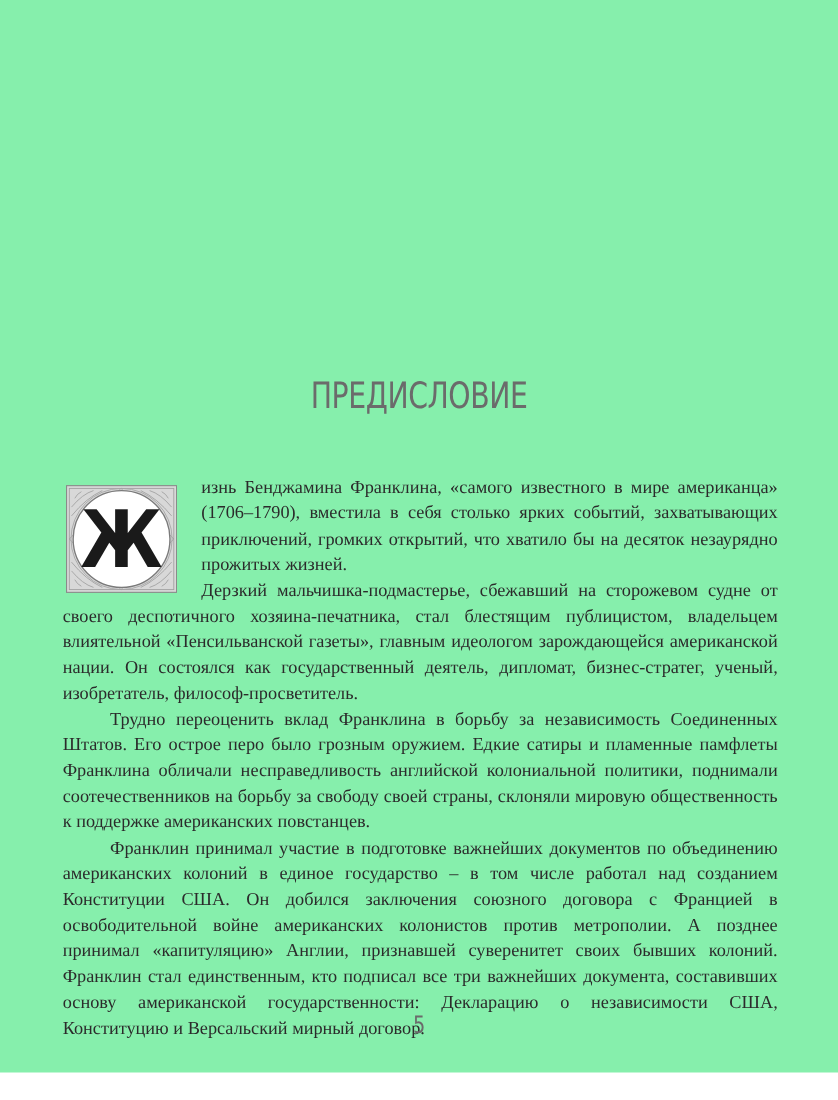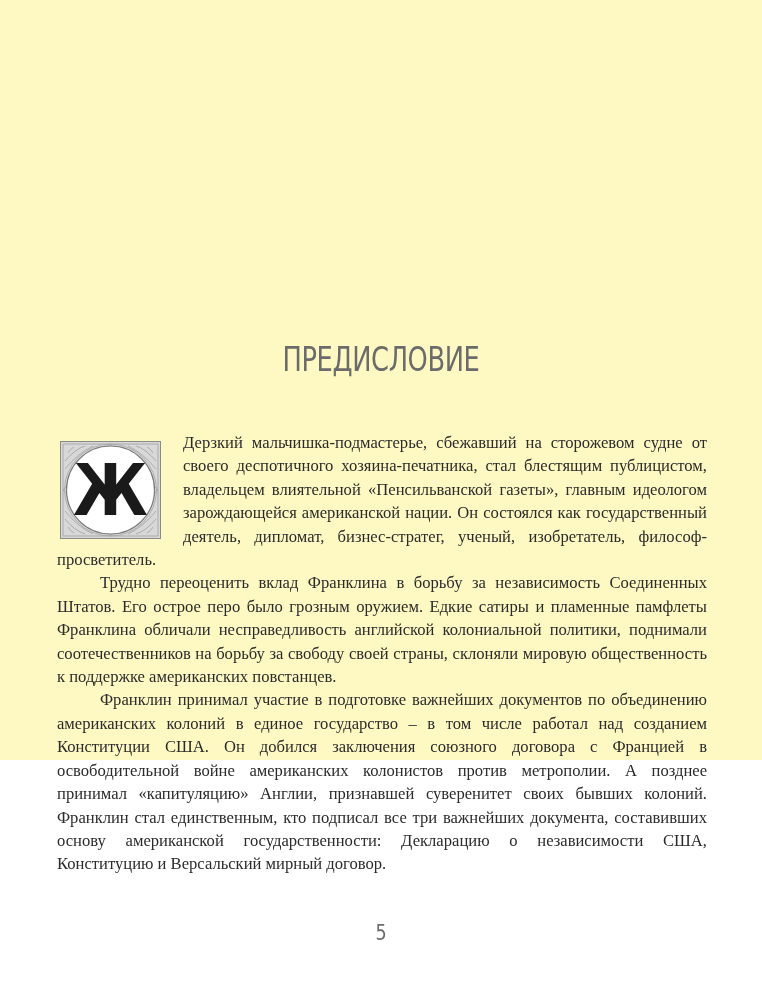--- a/index.html
+++ b/index.html
@@ -1,19 +1,19 @@
 <!DOCTYPE html>
 <html><head>
 <meta charset="utf-8">
 <style>
   html, body { margin: 0; padding: 0; background: #ffffff; }
   body { width: 762px; height: 1000px; position: relative; overflow: hidden; }
   .page {
-    position: absolute; left: 0; top: 0; width: 762px; height: 760px;
-    background: #fef9c3;
+    position: absolute; left: 0; top: 0; width: 762px; height: 975px;
+    background: #86efac;
   }
   .chapter-title {
     position: absolute; left: 0; width: 762px; top: 318px;
     text-align: center;
     font-family: "DejaVu Sans", sans-serif;
     font-size: 33px;
     letter-spacing: -0.5px;
     color: #6b6b6b;
     transform: scaleX(0.78);
     transform-origin: 50% 50%;
@@ -86,19 +86,20 @@
             <path d="M50 95 l-4 -4 l4 -4 l4 4 z"></path>
           <path d="M3 49 l4 -4 l4 4 l-4 4 z"></path>
             <path d="M98 49 l-4 -4 l-4 4 l4 4 z"></path>
         </g>
         <circle cx="50.5" cy="49" r="44" fill="#ffffff" stroke="#7a7a7a" stroke-width="1.2"></circle>
         <circle cx="50.5" cy="49" r="46" fill="none" stroke="#a5a5a5" stroke-width="0.8"></circle>
       </svg>
       <div class="dropcap-letter">Ж</div>
     </div>
 
+    <p>изнь Бенджамина Франклина, «самого известного в мире американца» (1706–1790), вместила в себя столько ярких событий, захватывающих приключений, громких открытий, что хватило бы на десяток незаурядно прожитых жизней.</p>
     <p>Дерзкий мальчишка-подмастерье, сбежавший на сторожевом судне от своего деспотичного хозяина-печатника, стал блестящим публицистом, владельцем влиятельной «Пенсильванской газеты», главным идеологом зарождающейся американской нации. Он состоялся как государственный деятель, дипломат, бизнес-стратег, ученый, изобретатель, философ-просветитель.</p>
     <p class="indent">Трудно переоценить вклад Франклина в борьбу за независимость Соединенных Штатов. Его острое перо было грозным оружием. Едкие сатиры и пламенные памфлеты Франклина обличали несправедливость английской колониальной политики, поднимали соотечественников на борьбу за свободу своей страны, склоняли мировую общественность к поддержке американских повстанцев.</p>
     <p class="indent">Франклин принимал участие в подготовке важнейших документов по объединению американских колоний в единое государство – в том числе работал над созданием Конституции США. Он добился заключения союзного договора с Францией в освободительной войне американских колонистов против метрополии. А позднее принимал «капитуляцию» Англии, признавшей суверенитет своих бывших колоний. Франклин стал единственным, кто подписал все три важнейших документа, составивших основу американской государственности: Декларацию о независимости США, Конституцию и Версальский мирный договор.</p>
   </div>
 
   <div class="page-number">5</div>
 </div>
 
 </body></html>

